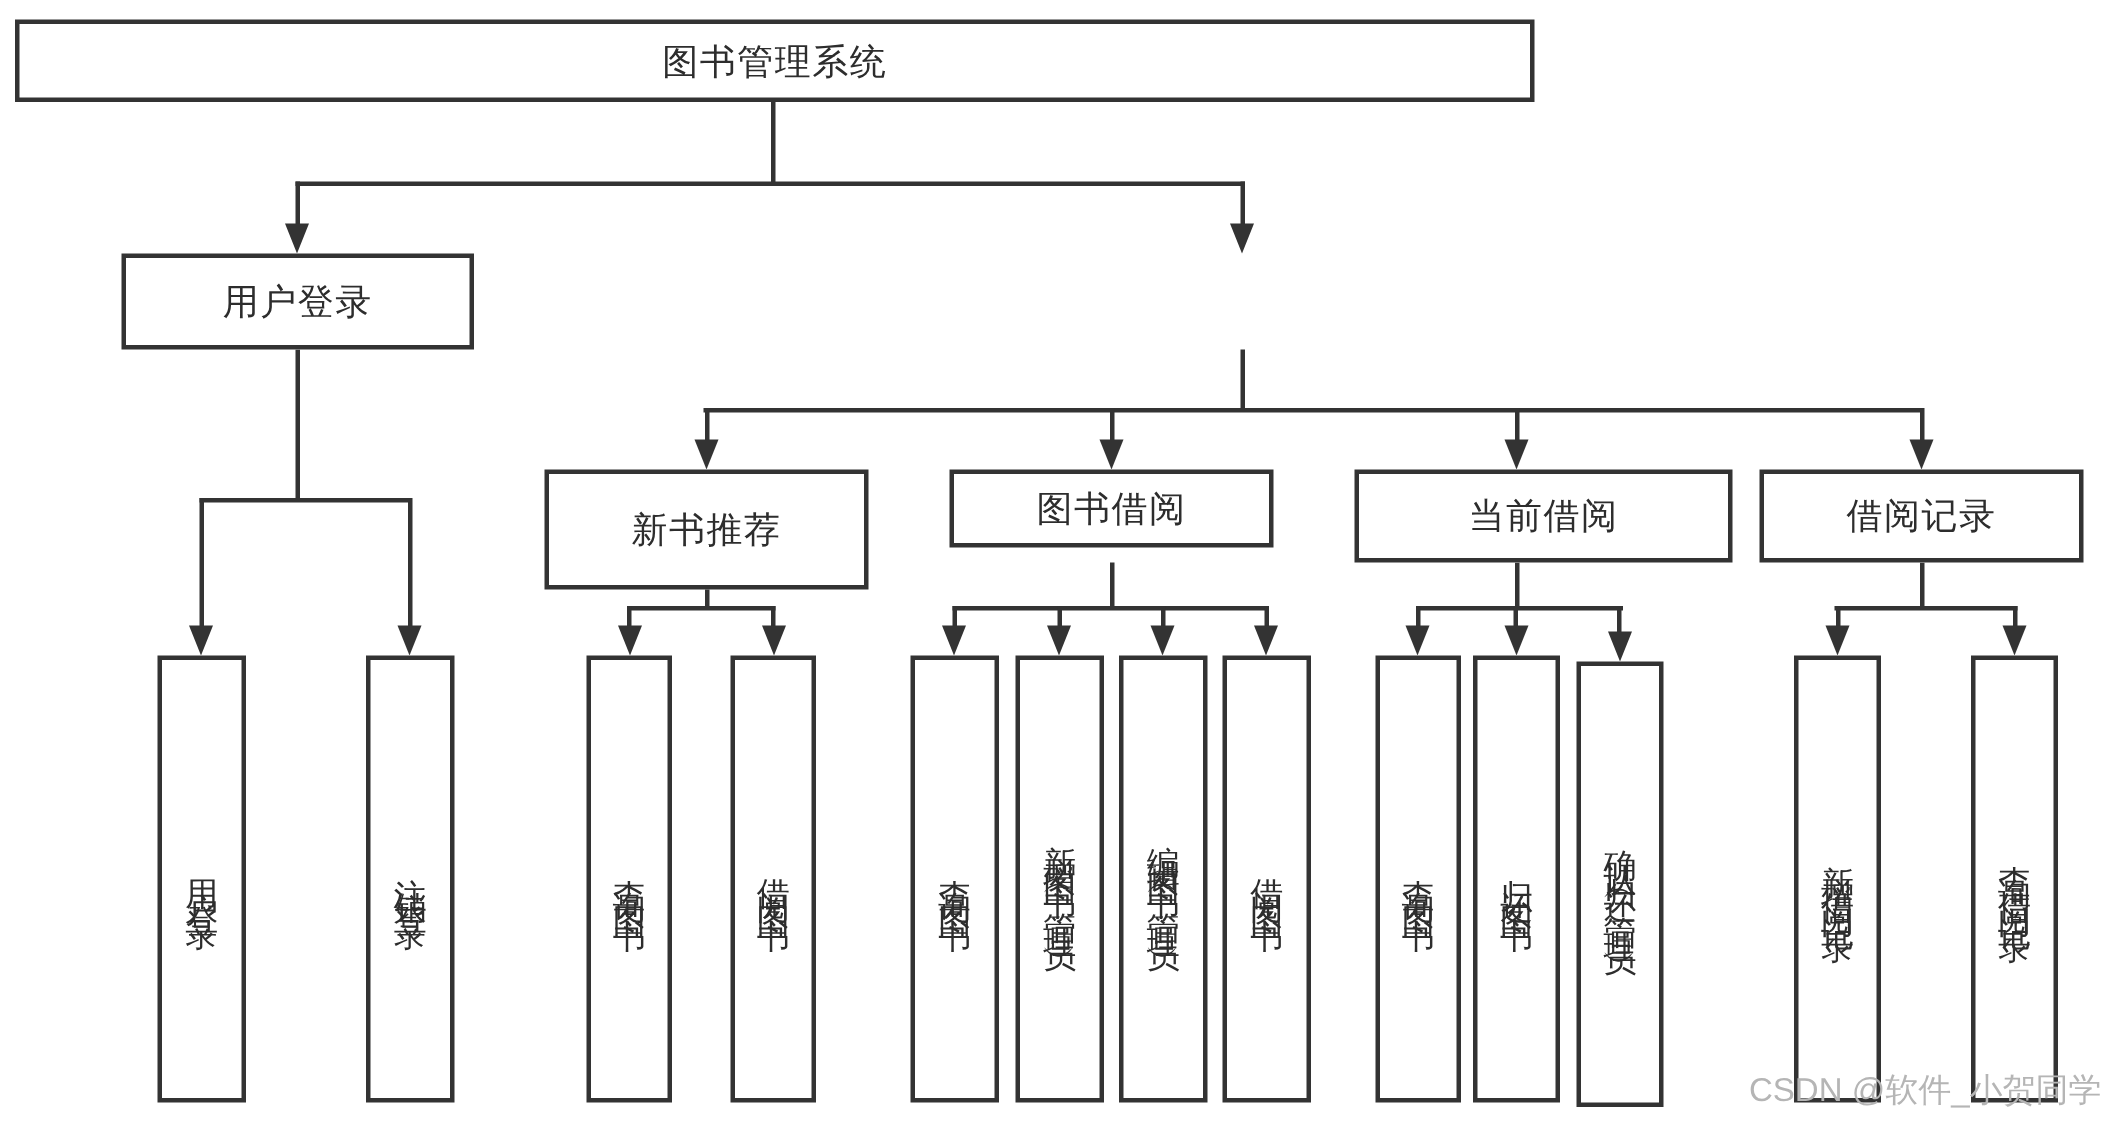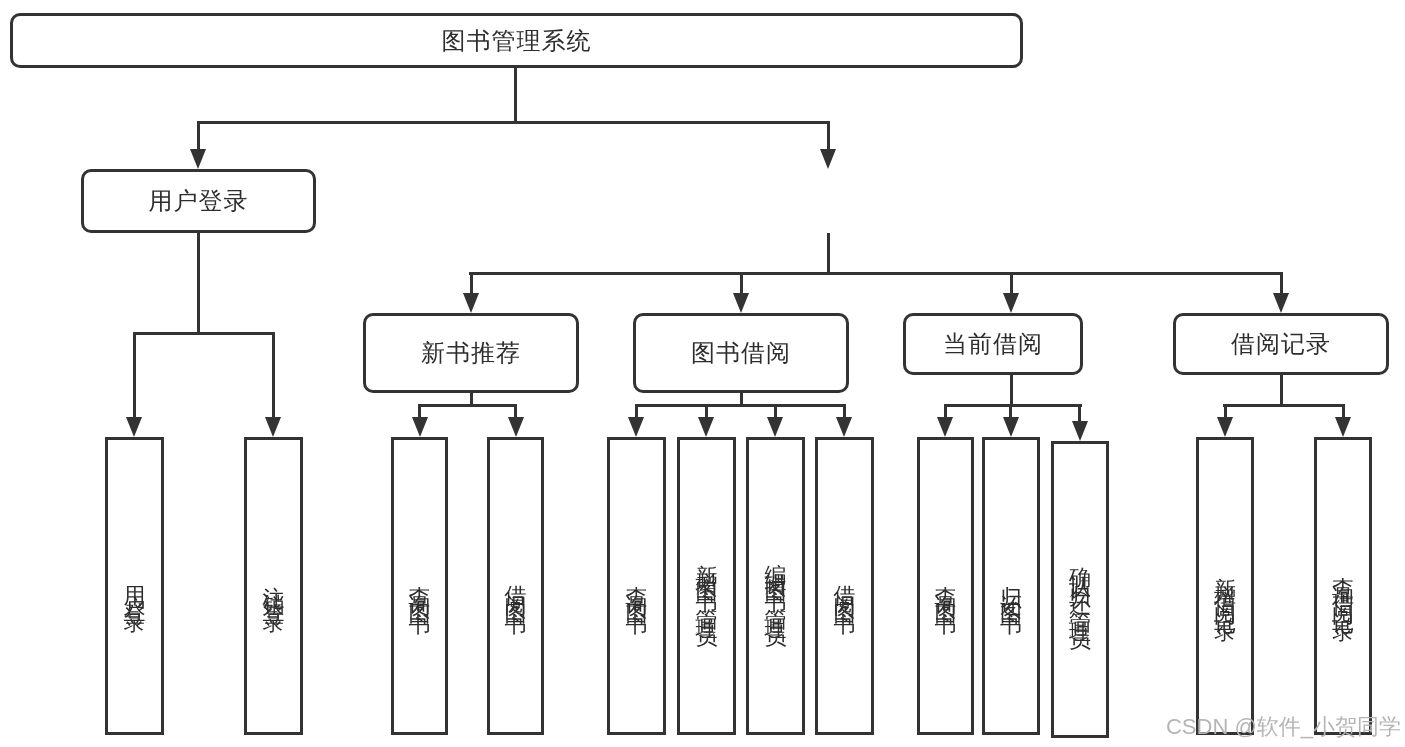--- a/index.html
+++ b/index.html
@@ -20,21 +20,21 @@
   .node{
     position:absolute;
     box-sizing:border-box;
     border:3px solid var(--border);
     background:#fff;
     display:flex;
     align-items:center;
     justify-content:center;
     color:var(--text);
   }
-  .node.h{font-size:24px;letter-spacing:1px;border-radius:10px;}
+  .node.h{font-size:24px;letter-spacing:1px;}
   .node.v{
     font-size:22px;
     writing-mode:vertical-rl;
     text-orientation:mixed;
     letter-spacing:9px;
     line-height:1;
   }
   .vline,.hline{position:absolute;background:var(--line);}
   .vline{width:3px;}
   .hline{height:3px;}
@@ -122,24 +122,24 @@
     <span>图书管理系统</span>
   </div>
 
   <div class="node h" style="left:81px;top:169px;width:235px;height:64px">
     <span>用户登录</span>
   </div>
 
   <div class="node h" style="left:363px;top:313px;width:216px;height:80px">
     <span>新书推荐</span>
   </div>
-  <div class="node h" style="left:633px;top:313px;width:216px;height:80px">
+  <div class="node h" style="left:633px;top:313px;width:216px;height:52px">
     <span>图书借阅</span>
   </div>
-  <div class="node h" style="left:903px;top:313px;width:180px;height:62px">
+  <div class="node h" style="left:903px;top:313px;width:252px;height:62px">
     <span>当前借阅</span>
   </div>
   <div class="node h" style="left:1173px;top:313px;width:216px;height:62px">
     <span>借阅记录</span>
   </div>
 
   <div class="node v" style="left:105px;top:437px;width:59px;height:298px">
     <span>用户登录</span>
   </div>
   <div class="node v" style="left:244px;top:437px;width:59px;height:298px">

